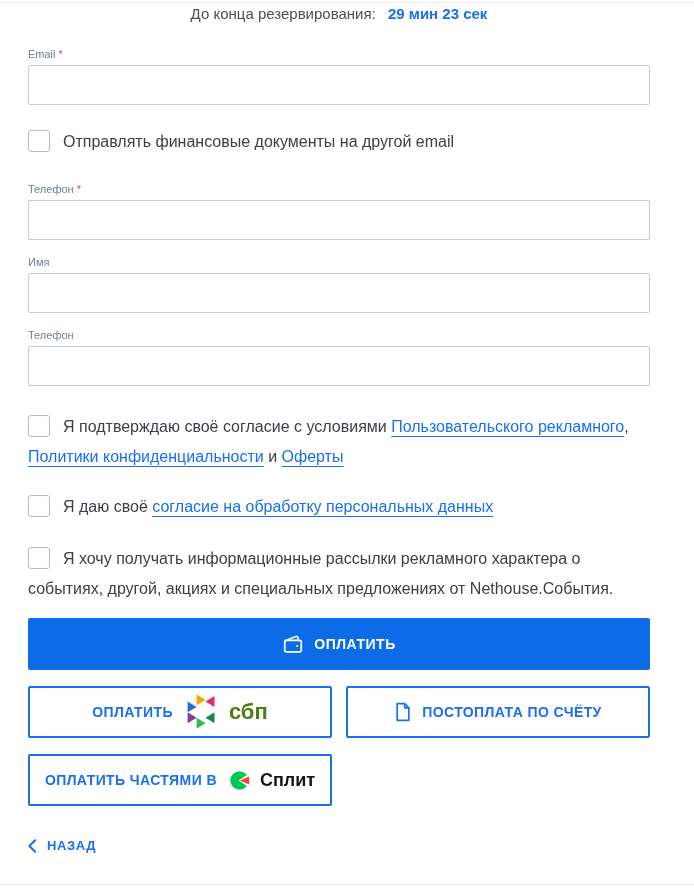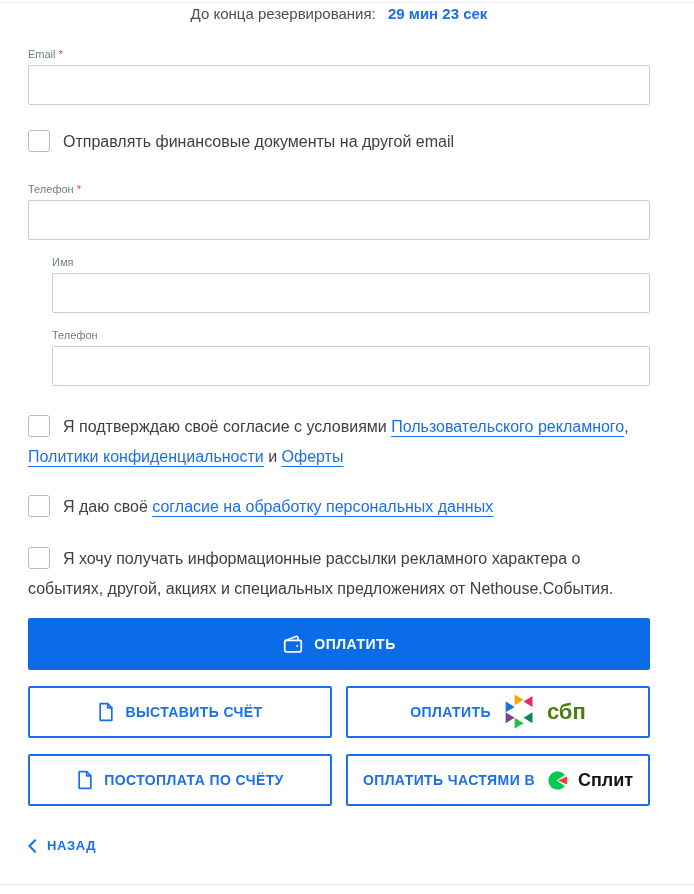--- a/index.html
+++ b/index.html
@@ -11,21 +11,21 @@
   .top-divider { position:absolute; top:2px; left:0; width:100%; height:1px; background:#ececec; }
   .bottom-divider { position:absolute; top:884px; left:0; width:100%; height:1px; background:#e7ebef; }
   .page { padding:3px 44px 0 28px; }
 
   
   .timer { text-align:center; font-size:15px; color:#4a4f57; padding-top:2px; }
   .timer .t-value { color:#1a6ff0; font-weight:700; margin-left:8px; }
 
   
   .field { margin-top:26px; }
-  .field.tight { margin-top:16px;margin-left:24px; }
+  .field.tight { margin-top:16px; }
   .field-label { font-size:11px; color:#707d8d; display:block; margin-bottom:5px; }
   .req { color:#f2356d; margin-left:3px; }
   .text-input {
     width:100%; height:40px; border:1px solid #c5ccd5; border-radius:2px;
     font-size:15px; padding:0 10px; outline:none; background:#fff;
     font-family:"Liberation Sans", sans-serif;
   }
 
   
   .check-row { margin-top:22px; overflow:visible; font-size:16px; line-height:30px; color:#3c4046; }
@@ -133,29 +133,20 @@
         <rect x="3" y="8" width="18" height="12.5" rx="1.6"></rect>
         <circle cx="16.6" cy="14.2" r="1.1" fill="#ffffff" stroke="none"></circle>
       </svg>
     </span>
     <span>ОПЛАТИТЬ</span>
   </button>
 
   
   <div class="btn-grid">
 
-    <button class="btn-outline">
-      <span>
-        <svg width="18" height="20" viewBox="0 0 20 24" fill="none" stroke="#1a6ff0" stroke-width="2" stroke-linejoin="round" stroke-linecap="round">
-          <path d="M3 2 h9 l5 5 v15 H3 Z"></path>
-          <path d="M12 2 v5 h5"></path>
-        </svg>
-      </span>
-      <span>ВЫСТАВИТЬ СЧЁТ</span>
-    </button>
 
     <button class="btn-outline">
       <span>ОПЛАТИТЬ</span>
       <span style="margin-left:4px;">
         <svg width="32" height="36" viewBox="0 0 100 110">
           <polygon points="30,0 30,34 58,17" fill="#f7a600"></polygon>
           <polygon points="86,5 86,39 58,22" fill="#e4286b"></polygon>
           <polygon points="2,22 2,56 30,39" fill="#1e6fd9"></polygon>
           <polygon points="2,56 2,90 30,73" fill="#7f3f98"></polygon>
           <polygon points="30,73 30,107 58,90" fill="#30b954"></polygon>

